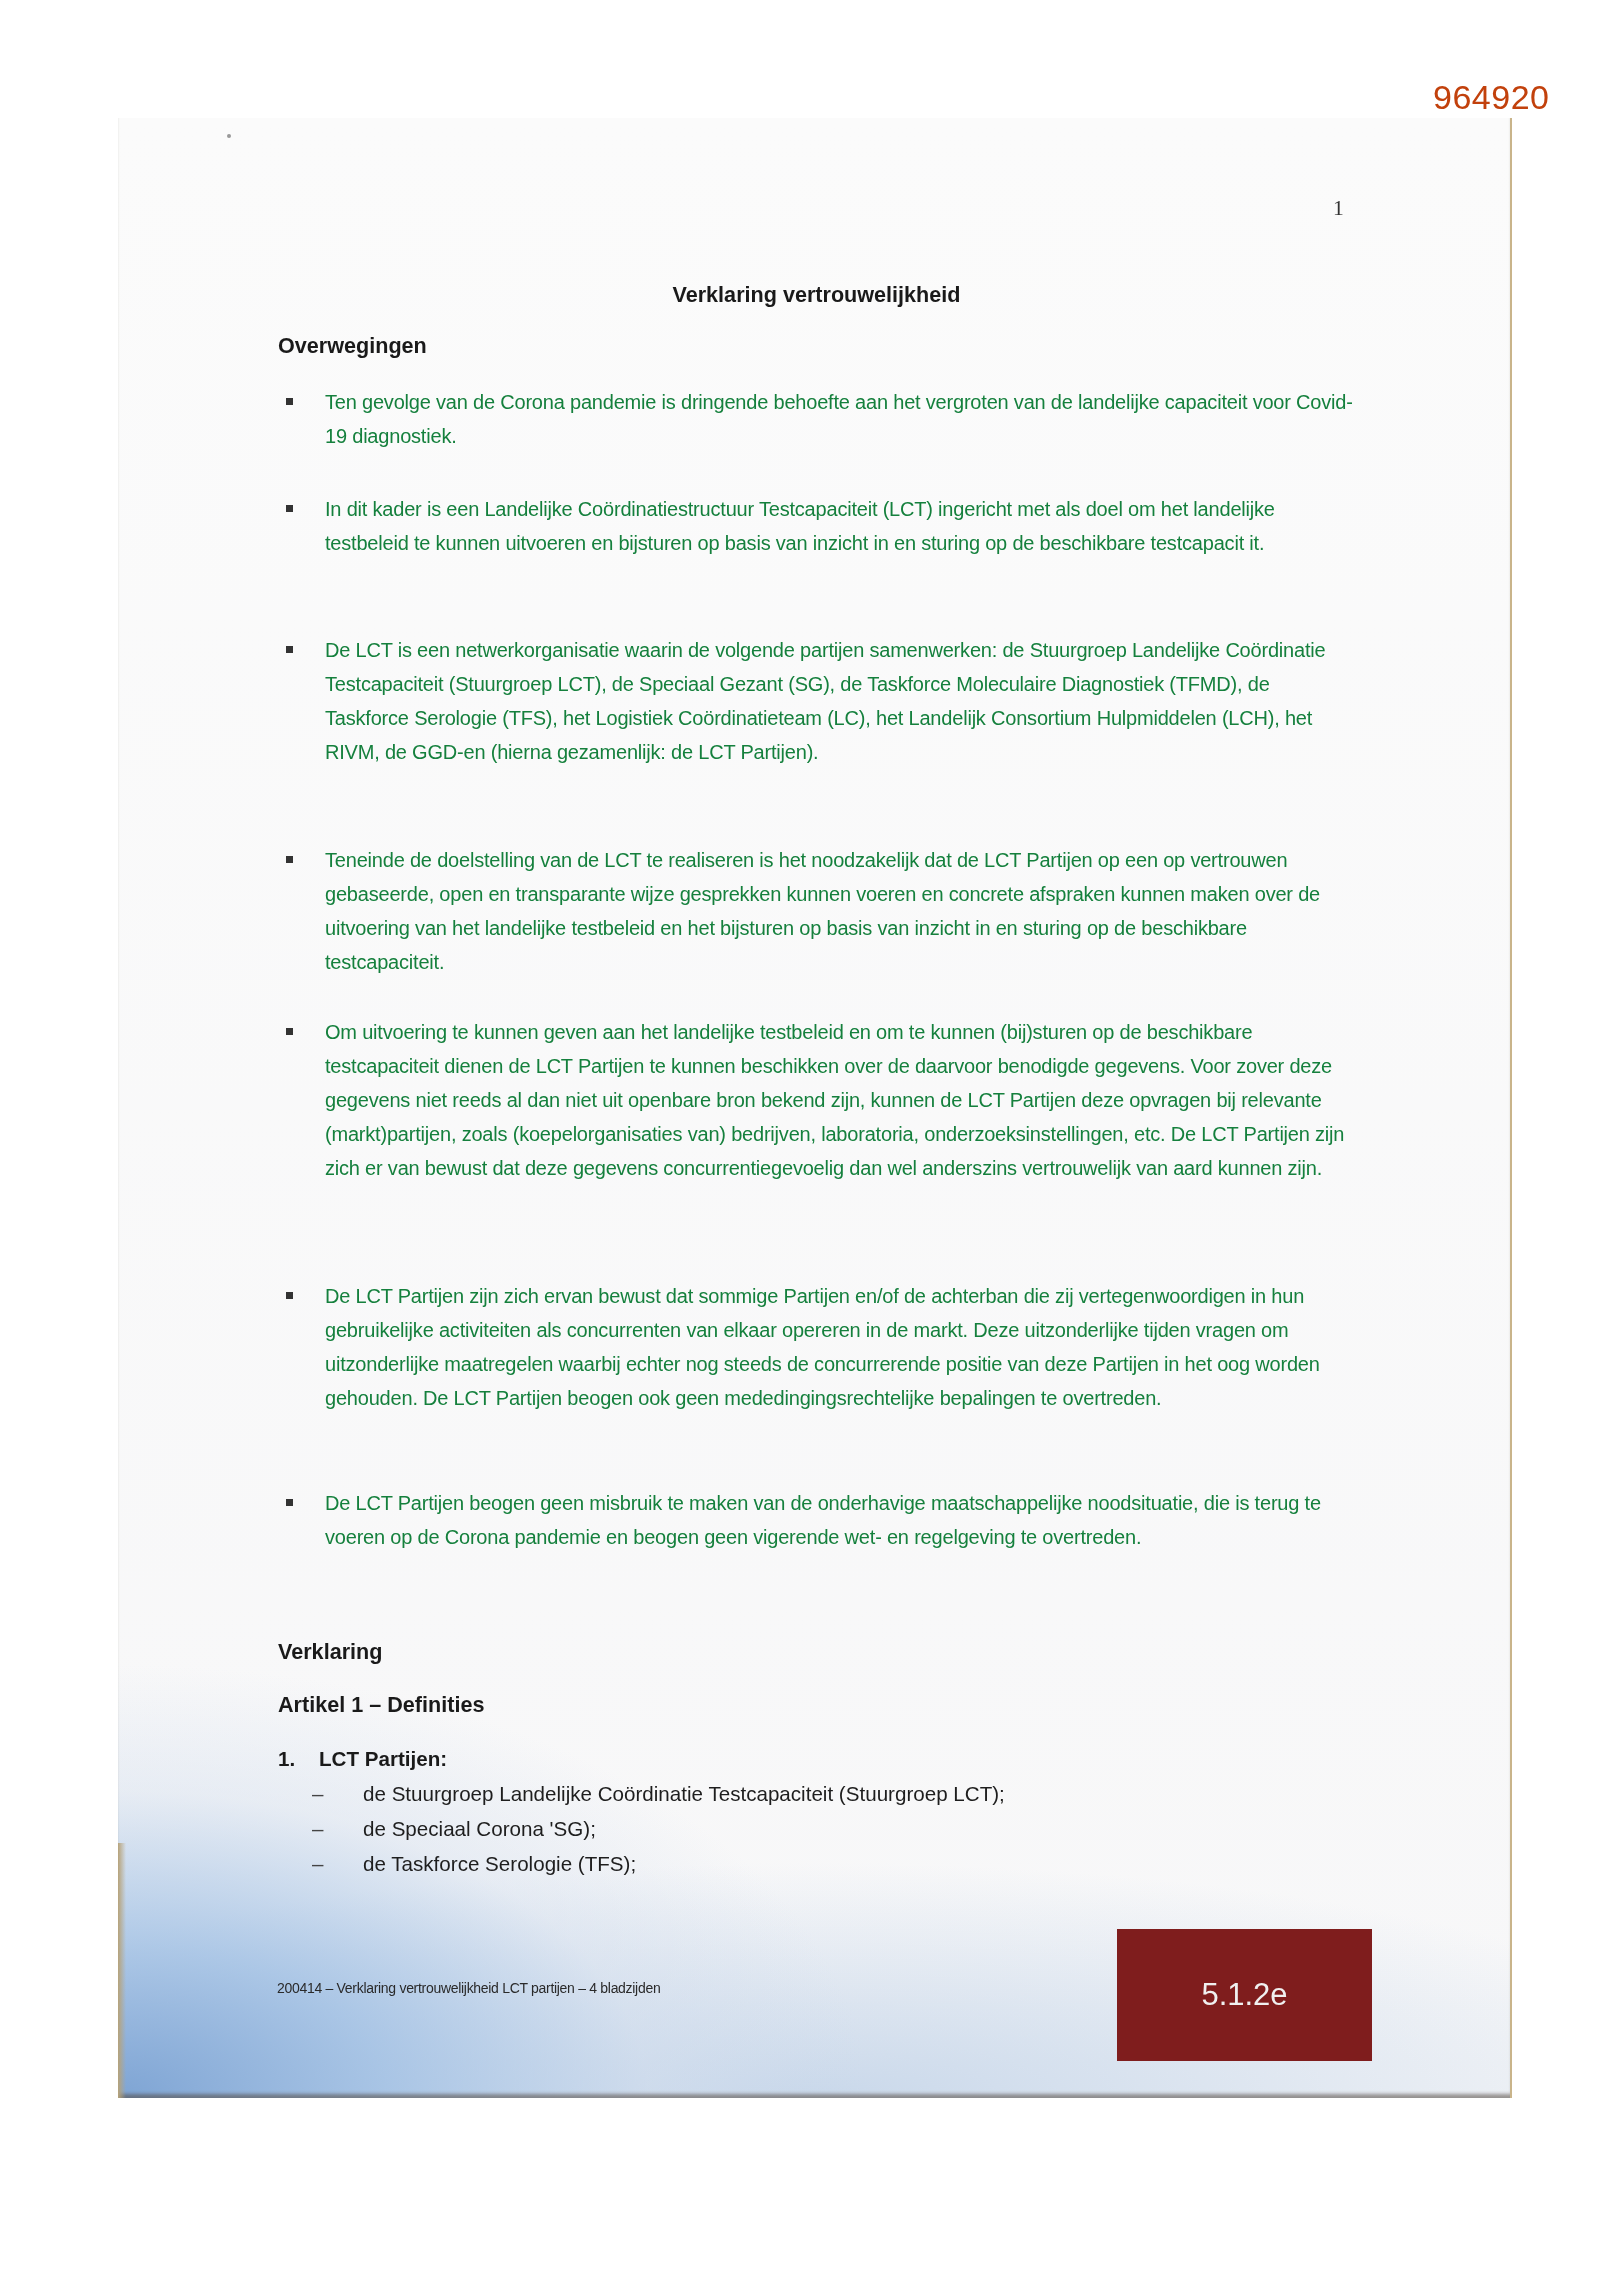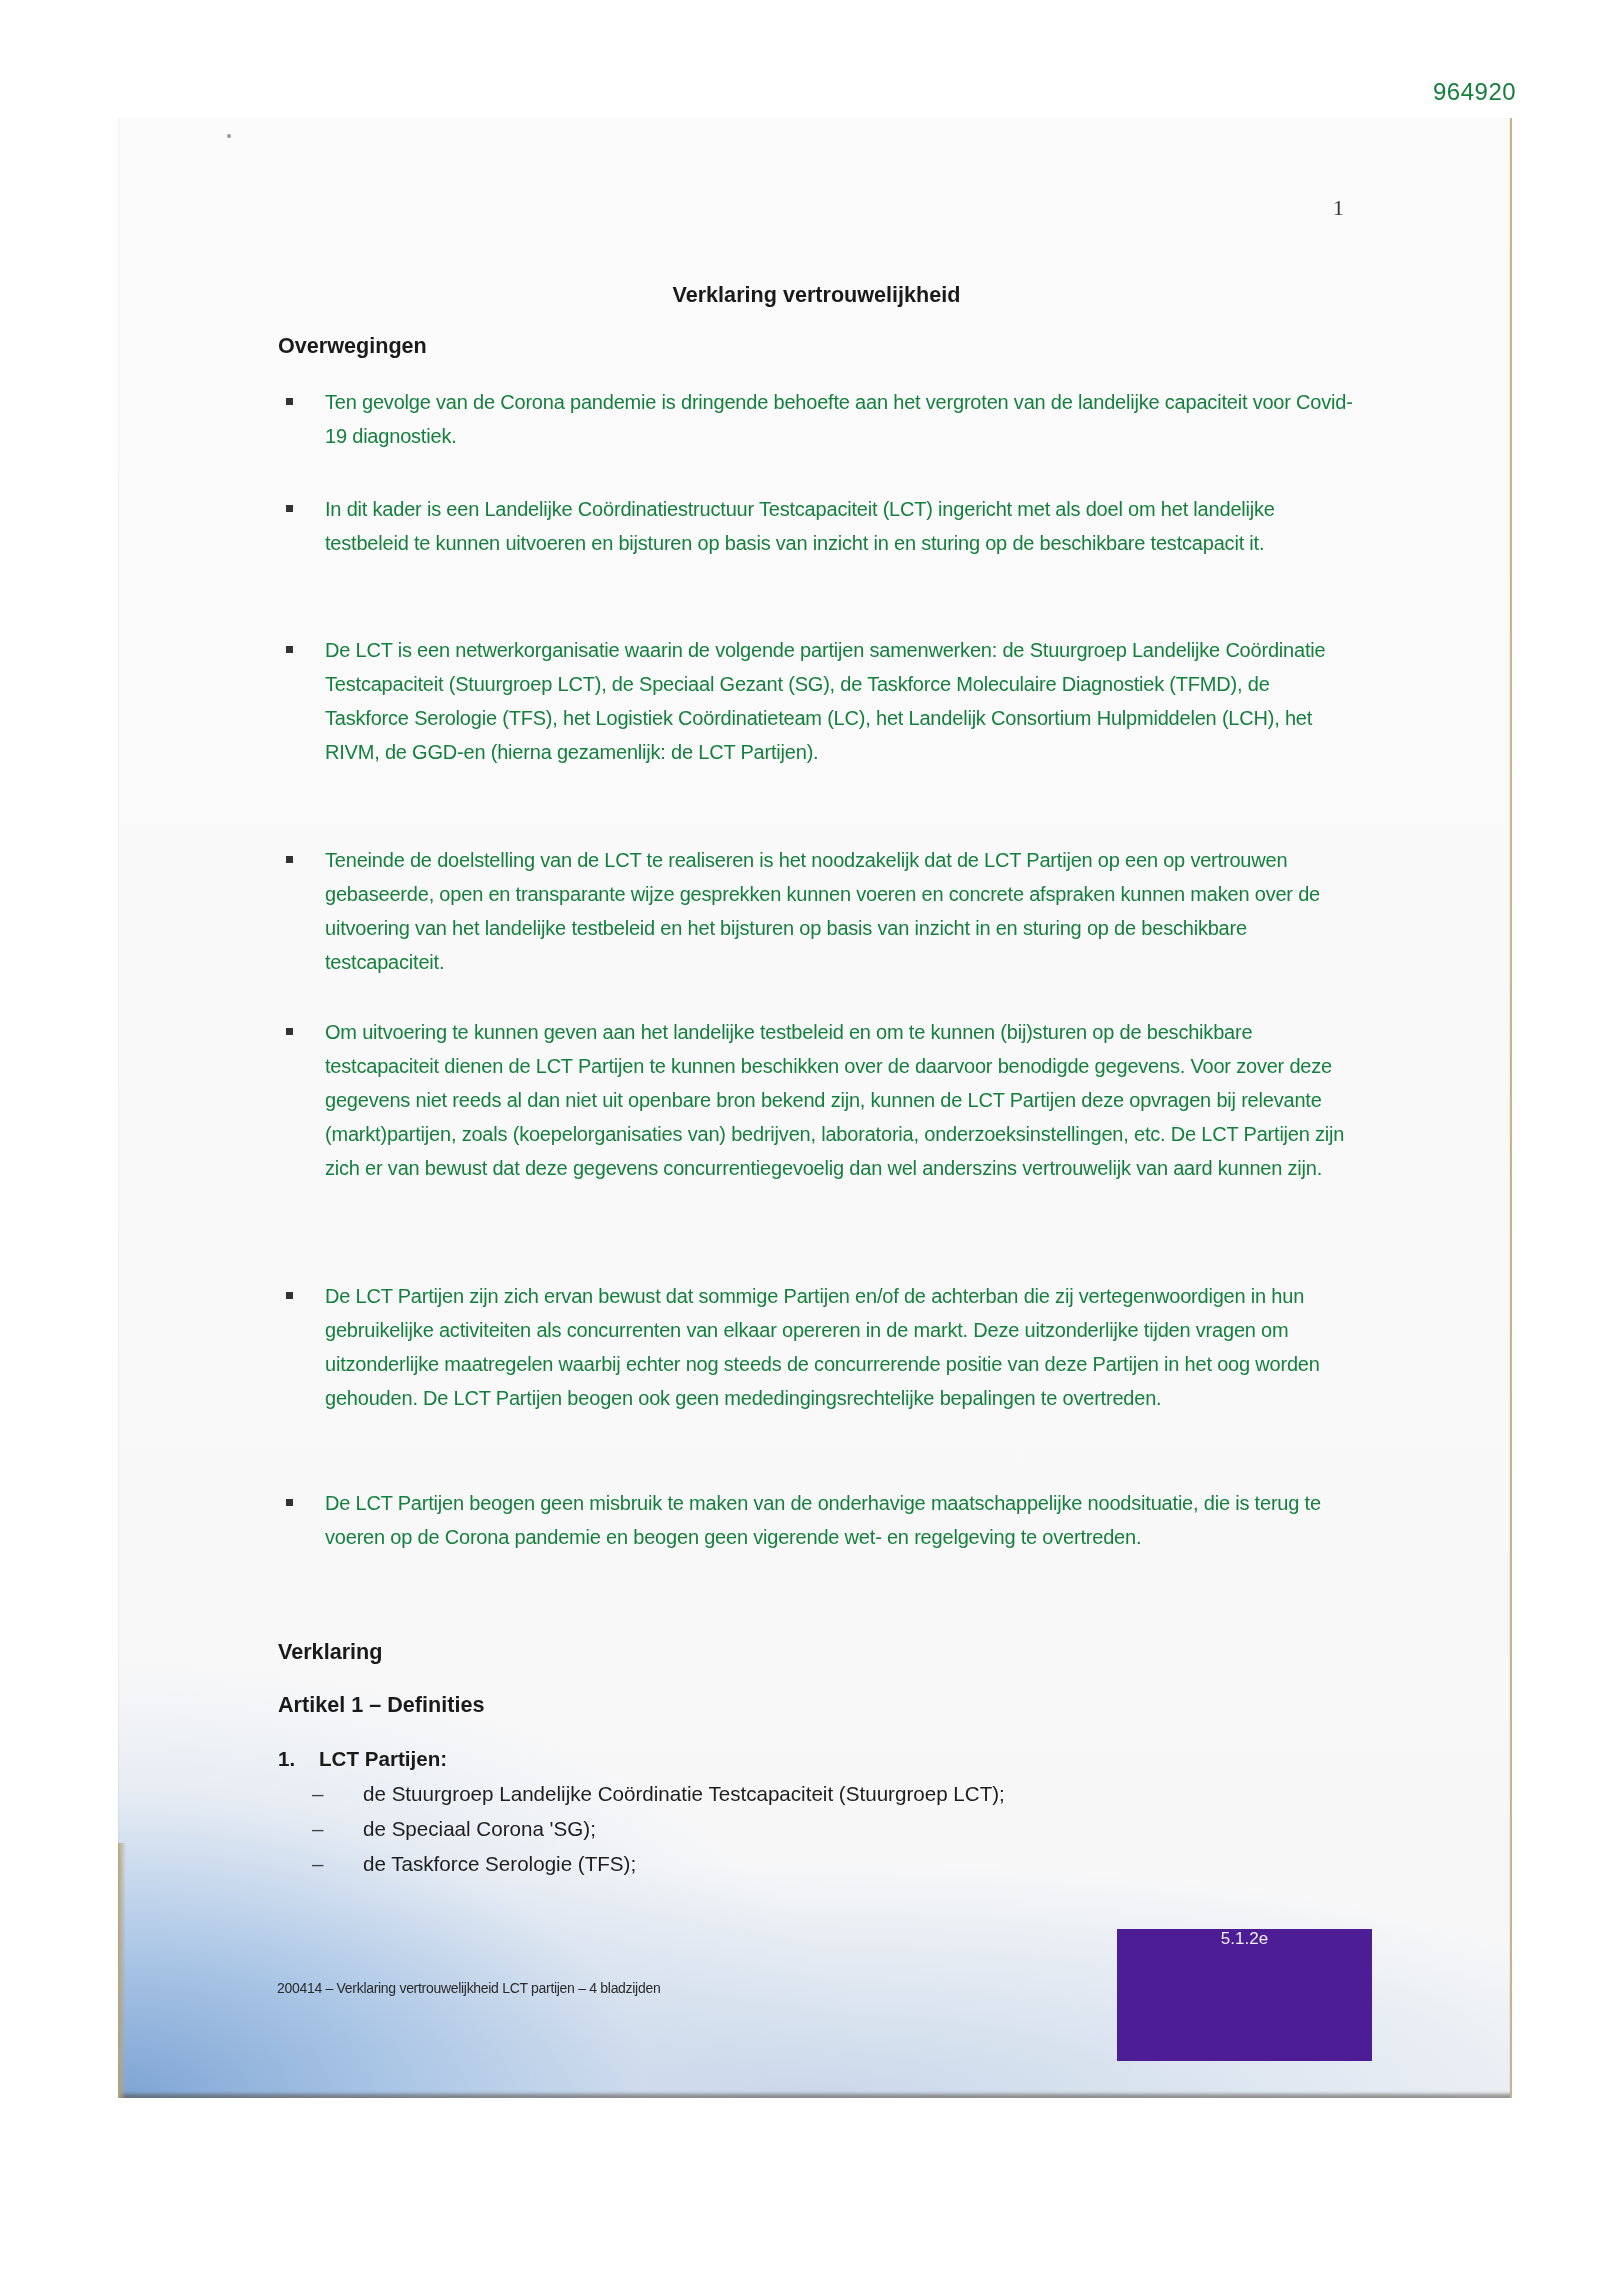--- a/index.html
+++ b/index.html
@@ -4,21 +4,21 @@
 <style>
   html, body { margin:0; padding:0; }
   body {
     width:1621px; height:2292px; position:relative; overflow:hidden;
     background:#ffffff;
     font-family:"Liberation Sans", "DejaVu Sans", sans-serif;
     color:#222;
   }
   .doc-id {
     position:absolute; left:1433px; top:78px;
-    font-family:"Liberation Sans", sans-serif; font-size:24px; color:#15803d;
+    font-family:"Liberation Sans", sans-serif; font-size:34px; color:#c2410c;
     letter-spacing:0.5px;
   }
   .sheet {
     position:absolute; left:118px; top:118px; width:1392px; height:1980px;
     background:
       radial-gradient(ellipse 882px 510px at 0% 100%, rgba(120,160,210,0.95) 0%, rgba(150,185,225,0.75) 30%, rgba(200,215,235,0.35) 60%, rgba(255,255,255,0) 85%),
       radial-gradient(ellipse 1176px 294px at 50% 100%, rgba(170,195,225,0.6) 0%, rgba(255,255,255,0) 80%),
       linear-gradient(#fbfbfb, #f7f7f8);
     border-right:2px solid #c9b48a;
     box-shadow: inset 0 -5.9px 3.9px -2px rgba(80,70,60,0.55);
@@ -52,22 +52,22 @@
   .num-item .n { display:inline-block; width:41px; }
   .dash-list { position:absolute; left:312px; width:882px; }
   .dash-item { height:35px; font-size:20.6px; line-height:35px; color:#1e1e1e; white-space:nowrap; }
   .dash-item .d { display:inline-block; width:51px; color:#444; }
   .footer {
     position:absolute; left:277px; top:1980px; font-size:14px; color:#2a2a2a;
     letter-spacing:-0.3px;
   }
   .redaction {
     position:absolute; left:1117px; top:1929px; width:255px; height:132px;
-    background:#4c1d95; color:#f0f0f0; font-size:17px;
-    display:flex; justify-content:center;
+    background:#7f1d1d; color:#f0f0f0; font-size:31px;
+    display:flex; align-items:center; justify-content:center;
     font-family:"Liberation Sans", sans-serif;
   }
   .speck { position:absolute; width:3.9px; height:3.9px; border-radius:50%; background:#999; }
 </style>
 </head>
 <body>
 
 <div class="doc-id">964920</div>
 
 <div class="sheet"></div>

